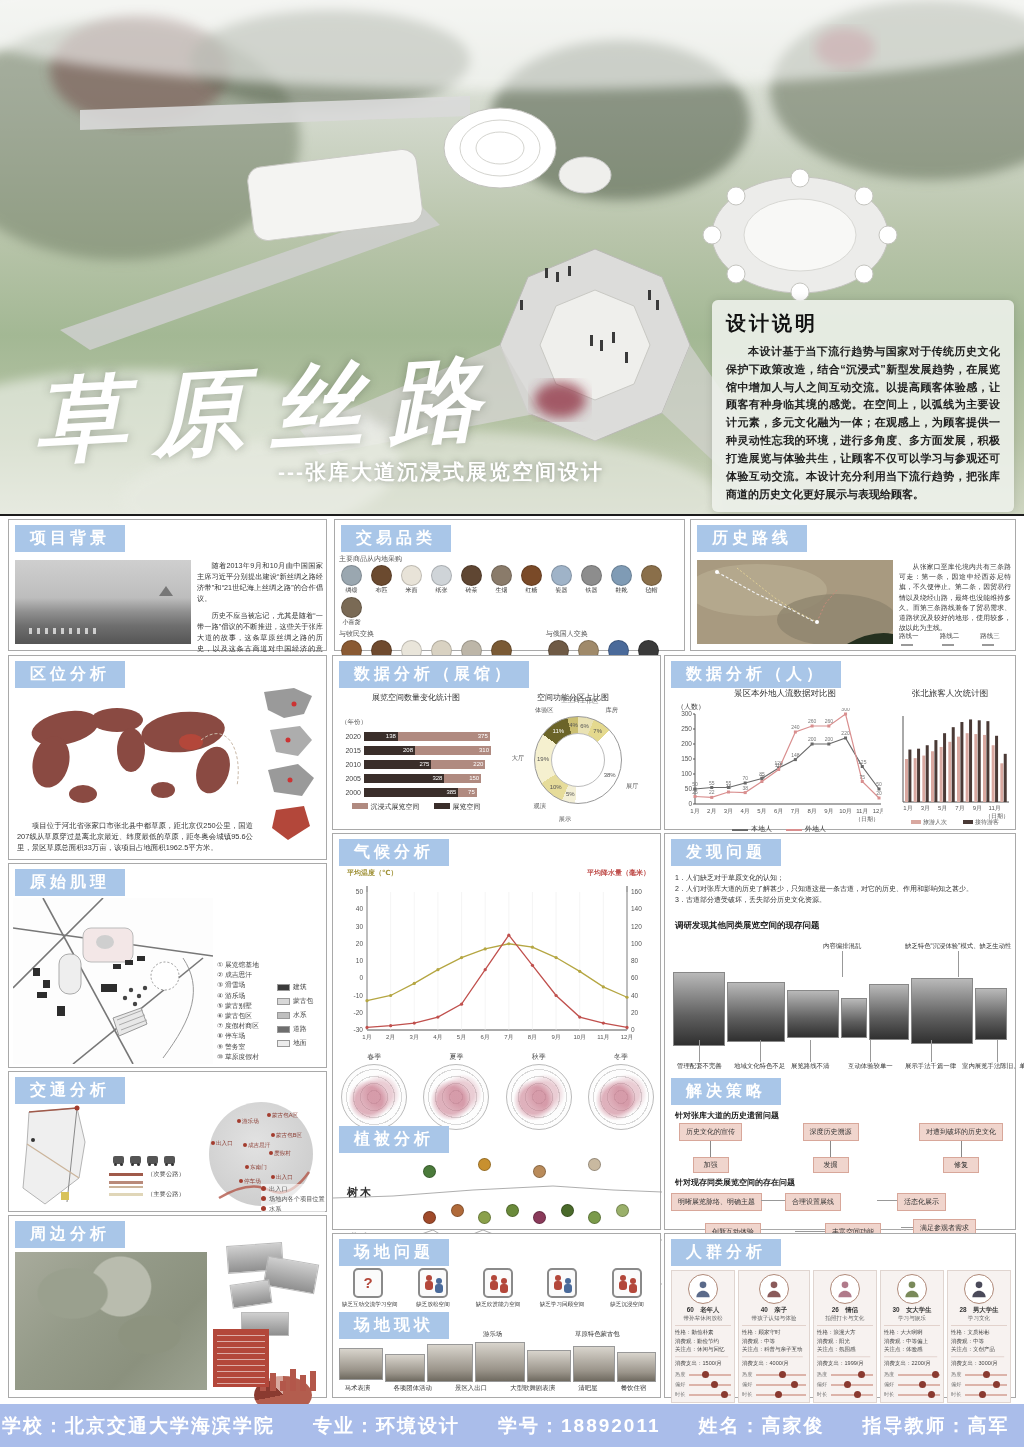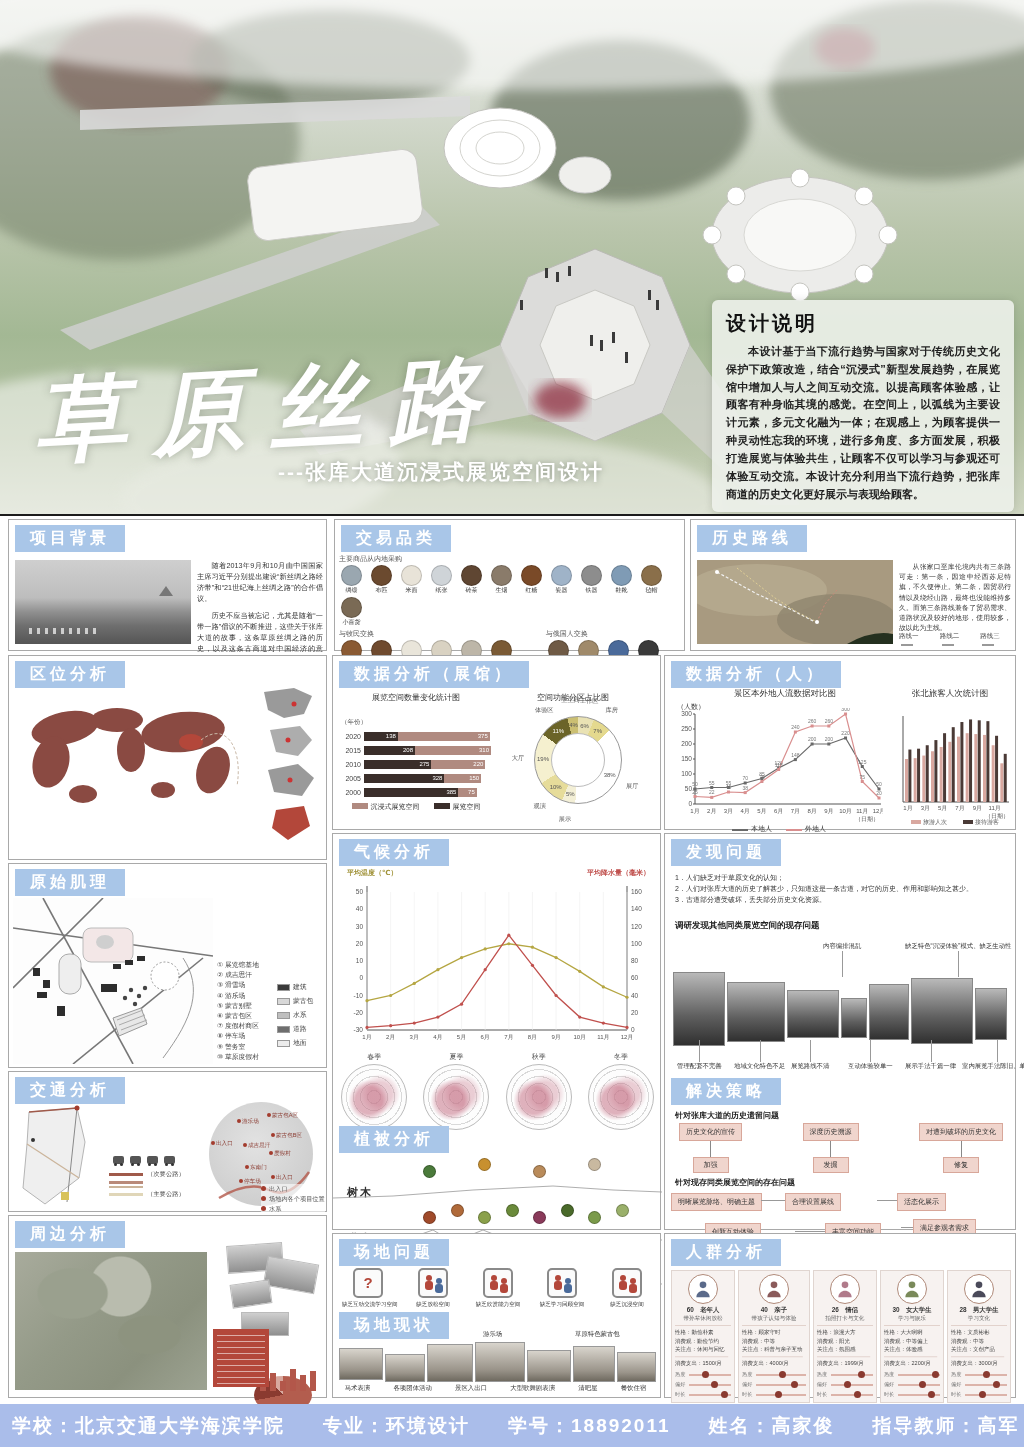--- a/index.html
+++ b/index.html
@@ -179,21 +179,21 @@
   .pcard .agety{text-align:center;font-size:6.4px;color:#333;font-weight:bold}
   .pcard .tag{text-align:center;font-size:5.6px;color:#666;margin-bottom:2px;border-bottom:1px solid #e2d2cc;padding-bottom:2px}
   .pcard .tr{line-height:1.5;white-space:nowrap;transform:scale(.95);transform-origin:left}
   .pcard .sp{margin-top:2px;border-top:1px solid #e2d2cc;padding-top:2px;white-space:nowrap;transform:scale(.95);transform-origin:left}
   .meter{display:flex;align-items:center;gap:2px;margin-top:3px}
   .meter .ml{font-size:5.2px;color:#777;width:12px}
   .meter .mt{flex:1;height:2px;background:#dcb4aa;position:relative}
   .meter .md{position:absolute;top:-2.5px;width:7px;height:7px;border-radius:50%;background:#8a3a30}
 
   
-  #footer{position:absolute;left:0;top:1404px;width:1024px;height:43px;background:var(--footer,#aabdea);display:flex;align-items:center;gap:38px;padding-left:12px}
+  #footer{position:absolute;left:0;top:1404px;width:1024px;height:43px;background:var(--footer,#aabdea);display:flex;align-items:center;gap:38px;padding-left:2px}
   #footer span{color:#fff;font-weight:bold;font-size:19px;letter-spacing:2px;white-space:nowrap}
 </style>
 </head>
 <body>
 
 <div id="poster">
 
   <div id="hero">
     <svg width="1024" height="516" viewBox="0 0 1024 516">
       <defs>
@@ -416,20 +416,21 @@
     </svg>
     <svg id="loc-side" viewBox="0 0 66 160">
       <polygon points="10,6 40,2 58,10 50,28 30,32 14,24" fill="#9a9a9a"></polygon>
         <circle cx="40" cy="18" r="2.5" fill="#c33"></circle>
       <polygon points="16,44 46,40 58,54 44,70 22,66" fill="#adadad"></polygon>
         <circle cx="34" cy="54" r="2.5" fill="#c33"></circle>
       <polygon points="14,84 44,78 60,92 48,110 20,106" fill="#9a9a9a"></polygon>
         <circle cx="36" cy="94" r="2.5" fill="#c33"></circle>
       <polygon points="22,124 50,120 56,140 34,154 18,142" fill="#b3473a"></polygon>
     </svg>
+    <div id="loc-text">项目位于河北省张家口市张北县中都草原，距北京仅250公里，国道207线从草原穿过是离北京最近、纬度最低的草原，距冬奥会城镇95.6公里，景区草原总面积33万亩，该项目占地面积1962.5平方米。</div>
   </div>
 
   <div class="panel" id="p-texture">
     <div class="chip">原始肌理</div>
     <svg id="tex-plan" viewBox="0 0 200 166">
       <rect width="200" height="166" fill="#fdfdfd"></rect>
       <g stroke="#777" stroke-width="1.6" fill="none">
         <line x1="0" y1="30" x2="200" y2="58"></line>
           <line x1="30" y1="0" x2="120" y2="166"></line>
         <line x1="0" y1="90" x2="90" y2="0"></line>

